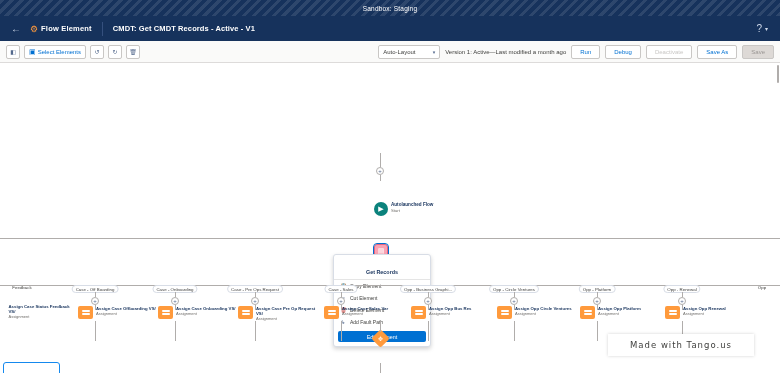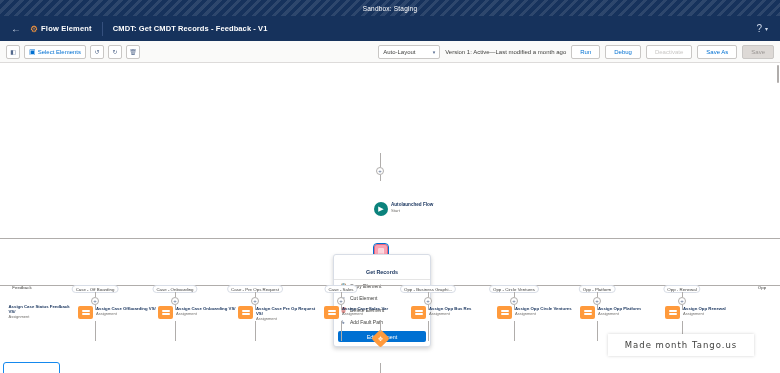--- a/index.html
+++ b/index.html
@@ -209,21 +209,21 @@
     <span>Sandbox: Staging</span>
   </div>
 
   <div class="app-header">
     <div class="hdr-back">←</div>
     <div class="hdr-applogo">
       <span class="glyph">⚙</span>
       <span class="hdr-appname">Flow Element</span>
     </div>
     <div class="hdr-sep"></div>
-    <div class="hdr-title">CMDT: Get CMDT Records - Feedback - V1</div>
+    <div class="hdr-title">CMDT: Get CMDT Records - Active - V1</div>
     <div class="hdr-right">
       <span class="hdr-help">?</span>
       <span class="hdr-caret">▾</span>
     </div>
   </div>
 
   <div class="toolbar">
     <div class="tb-btn iconic">◧</div>
     <div class="tb-btn el-btn">
       <span class="ic">▣</span>
@@ -438,14 +438,14 @@
 
     <div class="vline" style="left:380px; top:300px; height:10px;"></div>
 
     <div class="focus-card"></div>
 
     <div class="canvas-scroll-v">
       <div class="thumb"></div>
     </div>
   </div>
 
-  <div class="tango-mark">Made month Tango.us</div>
+  <div class="tango-mark">Made with Tango.us</div>
 </div>
 
 </body></html>

